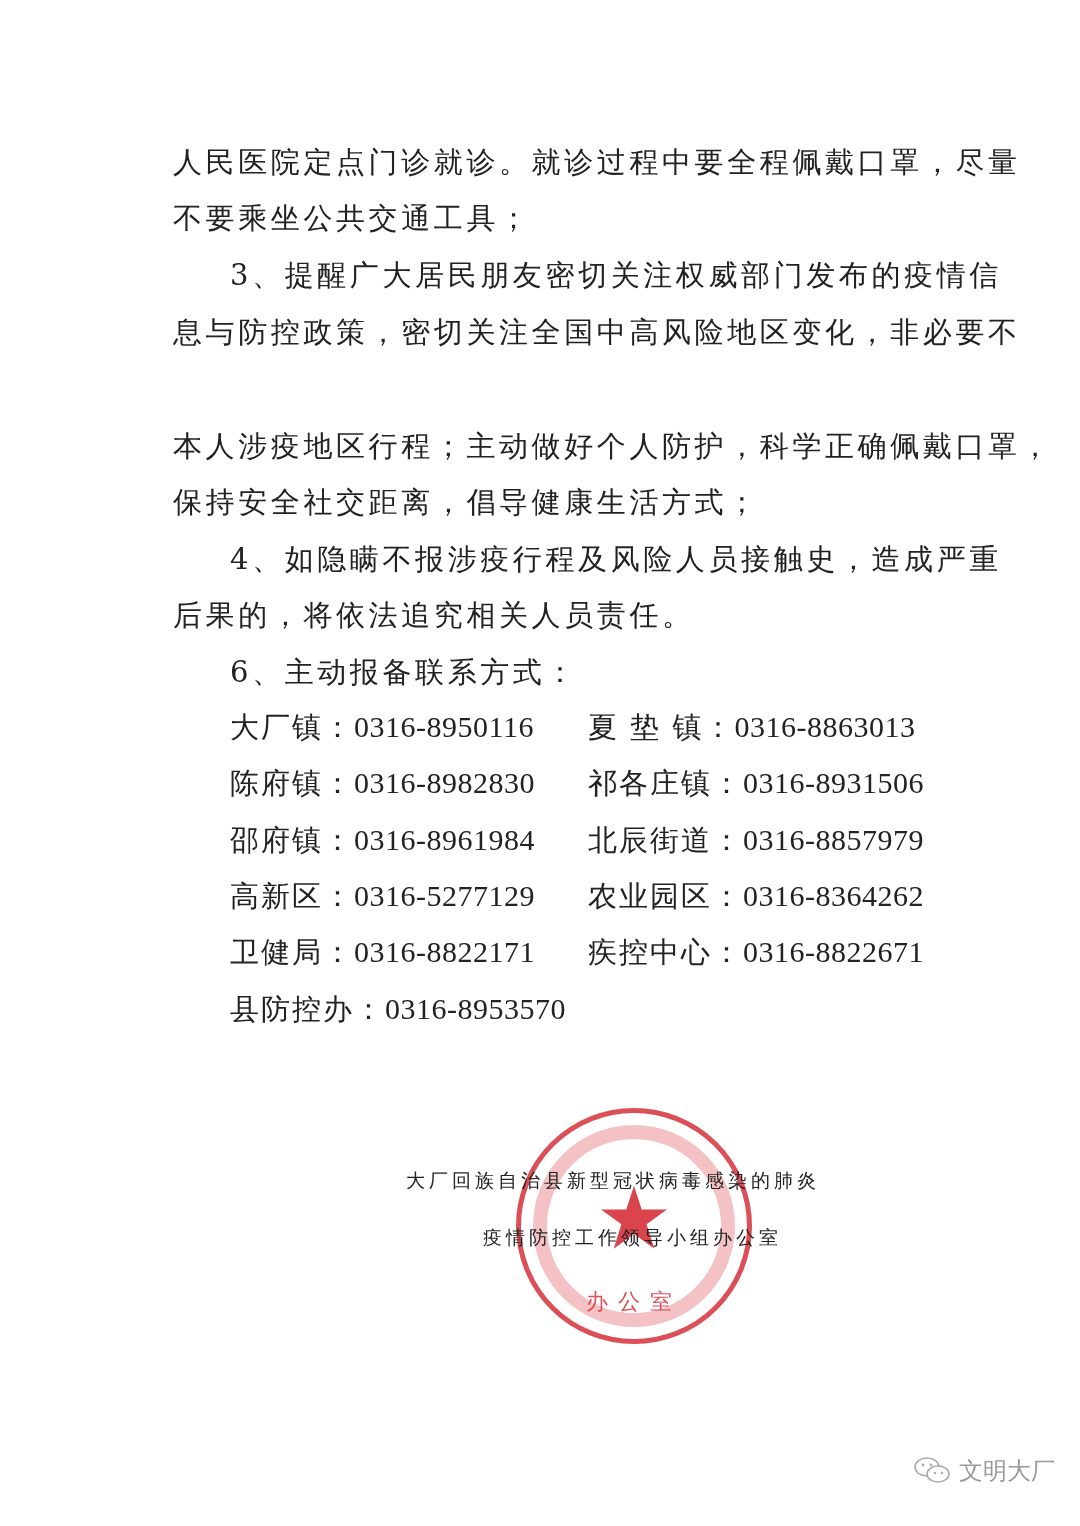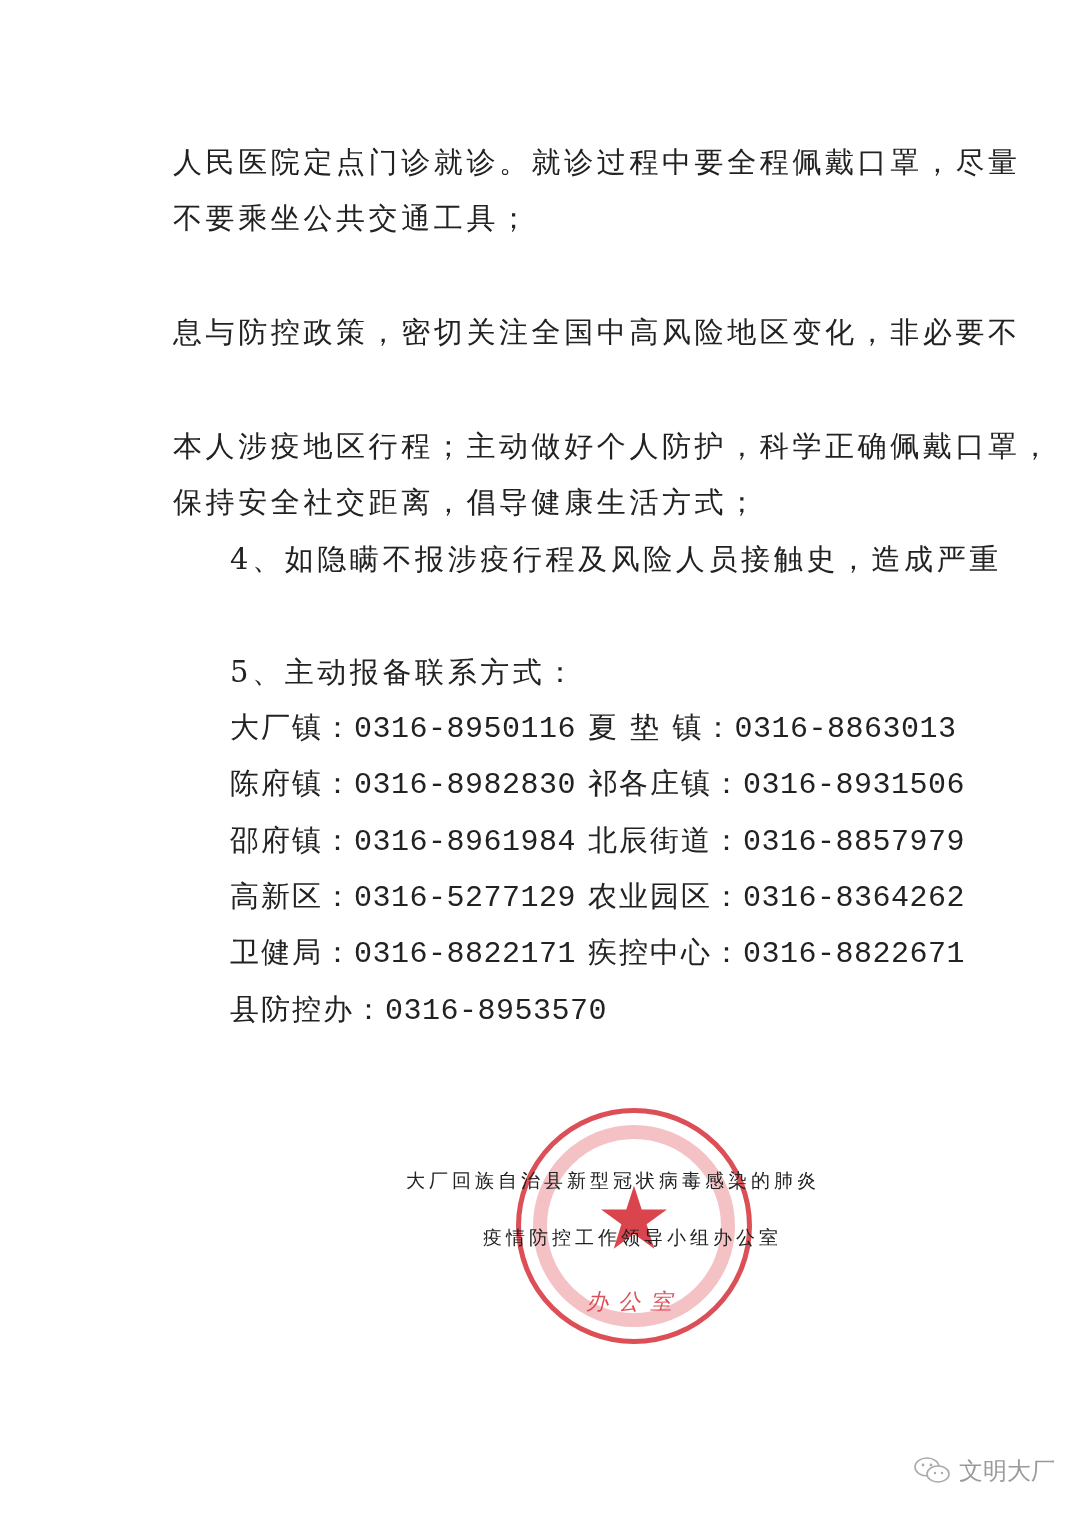--- a/index.html
+++ b/index.html
@@ -10,28 +10,28 @@
   }
   .page { position: absolute; left: 8px; top: 0; width: 1080px; height: 1196px; }
   .line {
     position: absolute; left: 165px; white-space: nowrap;
     font-size: 29px; letter-spacing: 3.6px; line-height: 40px;
   }
   .indent { left: 222px; }
   .contact {
     position: absolute; white-space: nowrap; font-size: 29px; line-height: 40px; letter-spacing: 2px;
   }
-  .contact .num { font-family: Liberation Mono, monospace; letter-spacing: 0.5px; font-size: 30px; }
+  .contact .num { font-family: Liberation Serif, serif; letter-spacing: 0.5px; font-size: 30px; }
   .sig {
     position: absolute; white-space: nowrap; font-size: 19px; line-height: 40px; letter-spacing: 4px;
   }
   .seal {
     position: absolute; left: 508px; top: 1108px; width: 236px; height: 236px;
     border-radius: 50%; border: 5px solid rgba(214, 48, 58, 0.85);
-    box-sizing: border-box; pointer-events: none; font-style: italic;
+    box-sizing: border-box; pointer-events: none;
   }
   .seal-inner {
     position: absolute; left: 12px; top: 12px; right: 12px; bottom: 12px;
     border-radius: 50%; border: 14px solid rgba(224, 80, 90, 0.35);
   }
   .seal-star {
     position: absolute; left: 78px; top: 70px; width: 70px; height: 70px;
   }
   .seal-text {
     position: absolute; left: 0; right: 0; bottom: 22px; text-align: center;
@@ -42,25 +42,27 @@
     color: #9a9a9a; font-family: Liberation Mono, monospace; font-size: 24px;
   }
 </style>
 </head>
 <body>
 
 <div class="page">
 
   <div class="line" style="top:142px">人民医院定点门诊就诊。就诊过程中要全程佩戴口罩，尽量</div>
   <div class="line" style="top:198px">不要乘坐公共交通工具；</div>
+  <div class="line indent" style="top:255px">3、提醒广大居民朋友密切关注权威部门发布的疫情信</div>
   <div class="line" style="top:312px">息与防控政策，密切关注全国中高风险地区变化，非必要不</div>
   <div class="line" style="top:426px">本人涉疫地区行程；主动做好个人防护，科学正确佩戴口罩，</div>
   <div class="line" style="top:482px">保持安全社交距离，倡导健康生活方式；</div>
   <div class="line indent" style="top:539px">4、如隐瞒不报涉疫行程及风险人员接触史，造成严重</div>
-  <div class="line indent" style="top:652px">5、主动报备联系方式：</div>
+  <div class="line" style="top:595px">后果的，将依法追究相关人员责任。</div>
+  <div class="line indent" style="top:652px">6、主动报备联系方式：</div>
 
   <div>
     <div class="contact" style="left:222px; top:707px">
       <span>大厂镇：</span><span class="num">0316-8950116</span>
     </div>
     <div class="contact" style="left:580px; top:707px">
       <span>夏 垫 镇：</span><span class="num">0316-8863013</span>
     </div>
     <div class="contact" style="left:222px; top:763px">
       <span>陈府镇：</span><span class="num">0316-8982830</span>

